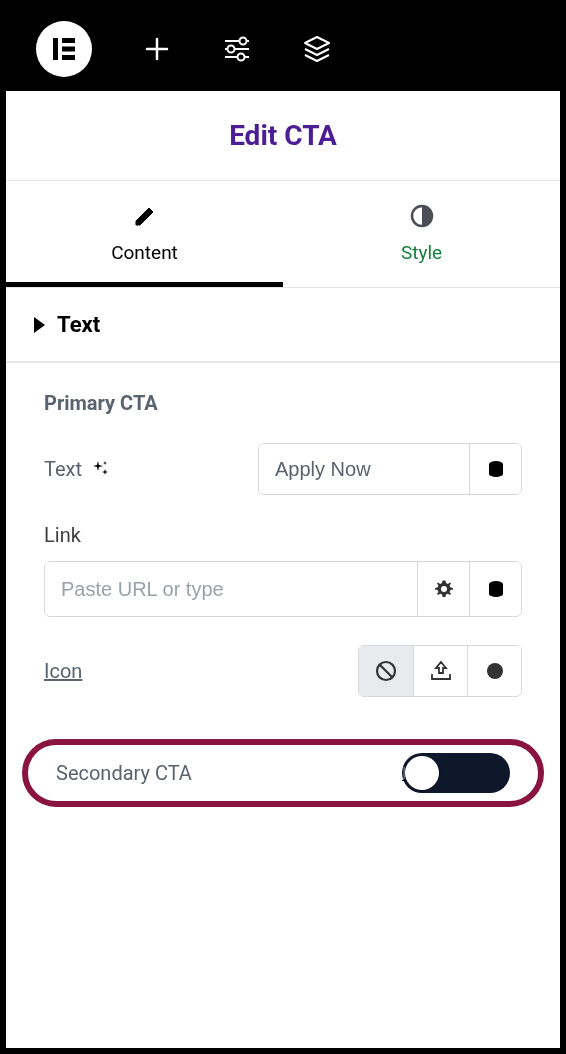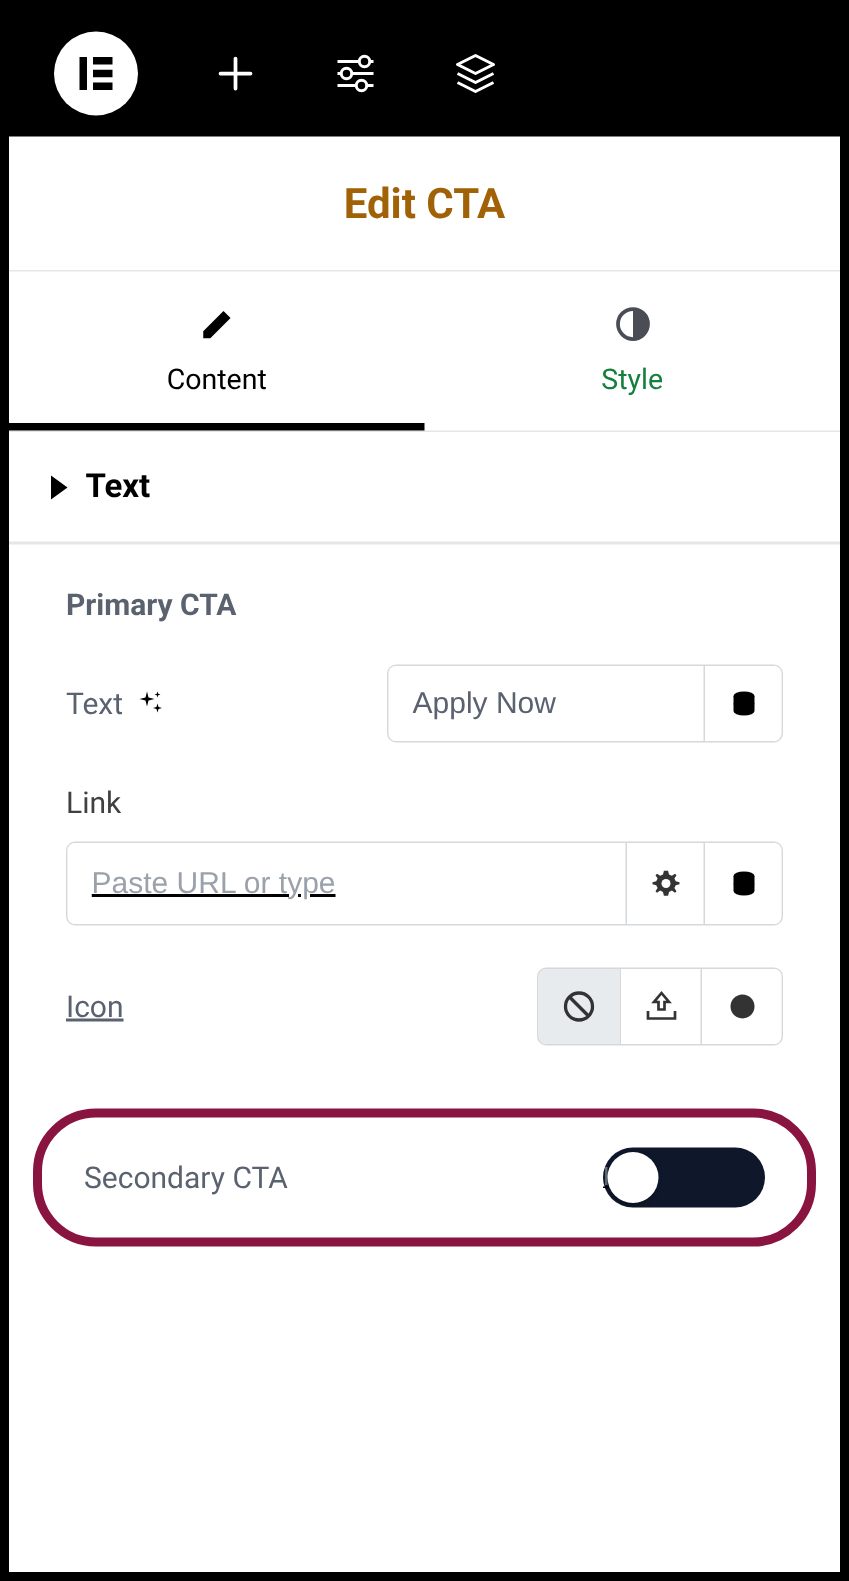--- a/index.html
+++ b/index.html
@@ -37,21 +37,21 @@
       height: 30px;
       display: flex;
       align-items: center;
       justify-content: center;
       cursor: pointer;
     }
     .panel-title {
       text-align: center;
       font-size: 28px;
       font-weight: 700;
-      color: #a16207;
+      color: #4c1d95;
       padding: 28px 0;
       border-bottom: 1px solid #e6e6e6;
     }
     .tabs {
       display: flex;
       border-bottom: 1px solid #e6e6e6;
     }
     .tab {
       flex: 1;
       text-align: center;
@@ -163,21 +163,20 @@
       font-size: 20px;
       color: #404040;
       margin-bottom: 14px;
     }
     .link-input-group {
       display: flex;
       border: 1px solid #d5d8dc;
       border-radius: 6px;
       overflow: hidden;
       height: 56px;
-      text-decoration: underline;
     }
     .link-input-group input {
       border: none;
       outline: none;
       padding: 0 16px;
       font-size: 20px;
       color: #5a6270;
       flex: 1;
     }
     .link-input-group input::placeholder {
@@ -212,21 +211,21 @@
     }
     .icon-option:first-child {
       border-left: none;
     }
     .icon-option.active {
       background: #e8ebee;
     }
     .highlight-oval {
       border: 6px solid #8a1440;
       border-radius: 42px;
-      padding: 20px 28px;
+      padding: 8px 28px;
       display: flex;
       align-items: center;
       justify-content: space-between;
       margin: 12px 16px 0;
       gap: 41px;
     }
     .toggle-wrap {
       position: relative;
       width: 108px;
       height: 40px;

